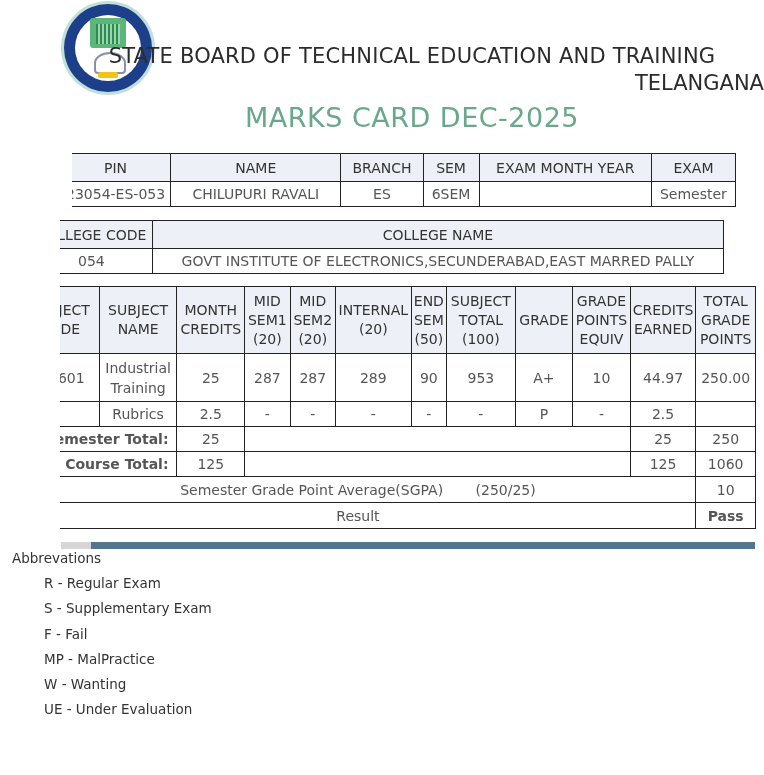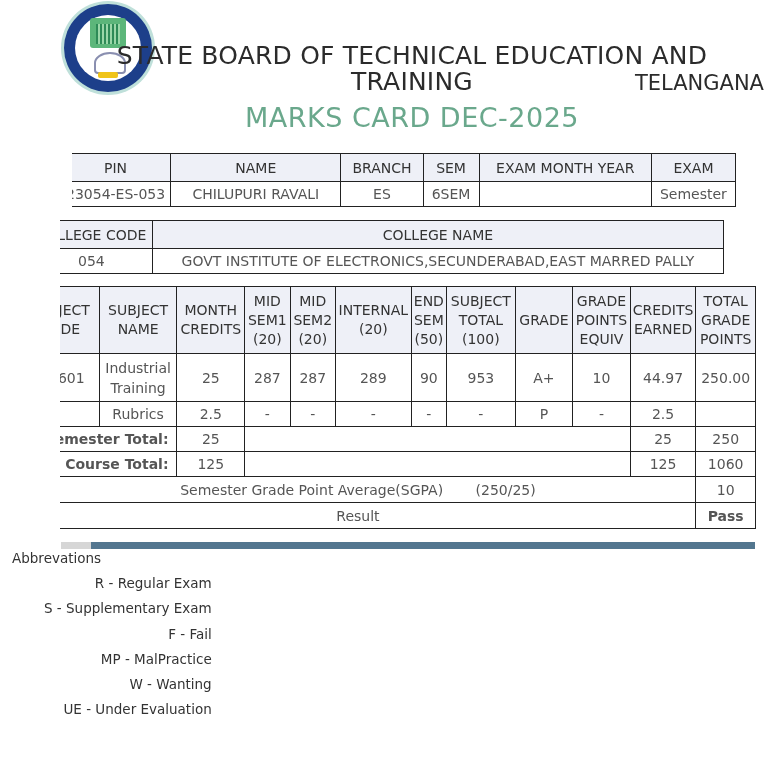--- a/index.html
+++ b/index.html
@@ -27,21 +27,21 @@
   .logo .gear {
     position: absolute; left: 30px; top: 48px; width: 28px; height: 18px;
     border: 2px solid #8a8fb0; border-radius: 50% 50% 4px 4px;
   }
   .logo .base {
     position: absolute; left: 34px; top: 68px; width: 20px; height: 6px;
     background: #f0c419; border-radius: 2px;
   }
   .title1 {
     position: absolute; left: 60px; right: 0; top: 43px; text-align: center;
-    font-size: 25px; color: #2b2b2b; line-height: 26px; letter-spacing: 0.2px;
+    font-size: 21px; color: #2b2b2b; line-height: 26px; letter-spacing: 0.2px;
   }
   .title2 {
     position: absolute; left: 60px; right: 0; top: 70px; text-align: right;
     font-size: 21px; color: #2b2b2b; line-height: 26px;
   }
   .title3 {
     position: absolute; left: 60px; right: 0; top: 101px; text-align: center;
     font-size: 27px; color: #6aa88c; line-height: 34px; letter-spacing: 0.5px;
   }
   table { border-collapse: collapse; position: absolute; font-size: 14px; color: #555; }
@@ -60,21 +60,21 @@
   #t-marks th { line-height: 19px; height: 66px; }
   .tl { font-weight: bold; color: #555; text-align: right; padding-right: 8px; }
   .scroll-track {
     position: absolute; left: 61px; top: 542px; width: 694px; height: 7px; background: #d6d6d6;
   }
   .scroll-thumb {
     position: absolute; left: 91px; top: 542px; width: 664px; height: 7px; background: #53768f;
   }
   .abbr-title { position: absolute; left: 12px; top: 549px; font-size: 13.5px; color: #333; line-height: 18px; }
   .abbr-list { position: absolute; left: 44px; top: 574px; margin: 0; padding: 0; list-style: none; }
-  .abbr-list li { font-size: 13.5px; color: #333; height: 25.3px; line-height: 18px; text-align: right; }
+  .abbr-list li { font-size: 13.5px; color: #333; height: 25.3px; line-height: 18px; }
 </style>
 </head>
 <body>
 
 <div class="logo">
   <div class="ring"></div>
   <div class="emblem"></div>
   <div class="emblem2"></div>
   <div class="gear"></div>
   <div class="base"></div>

